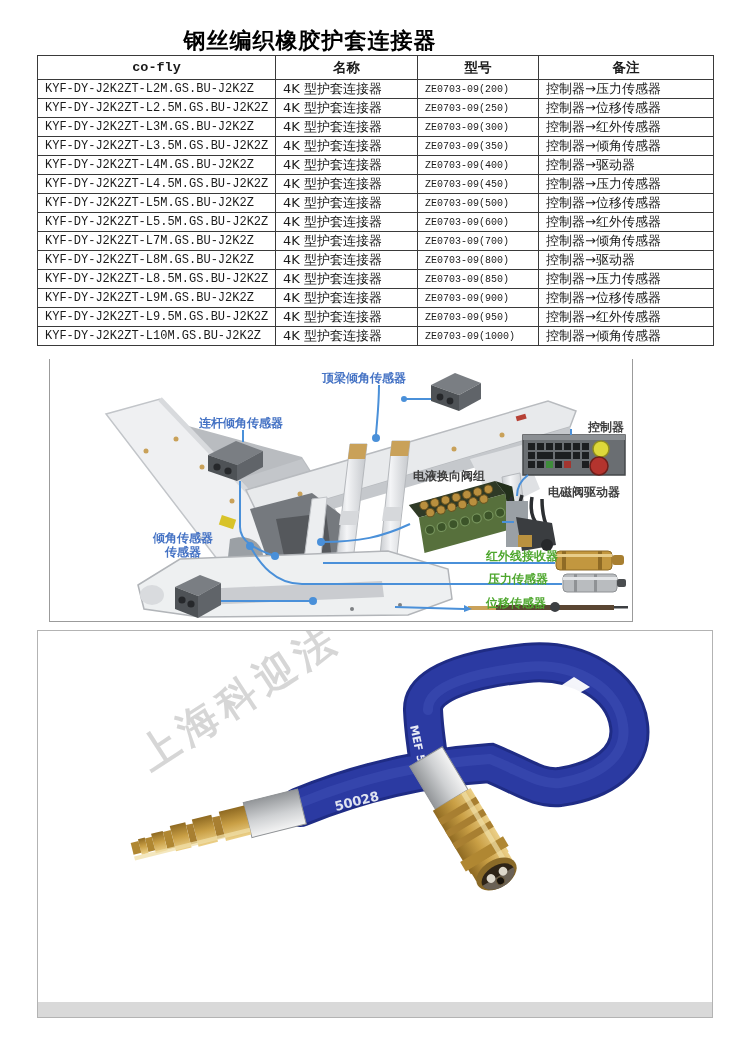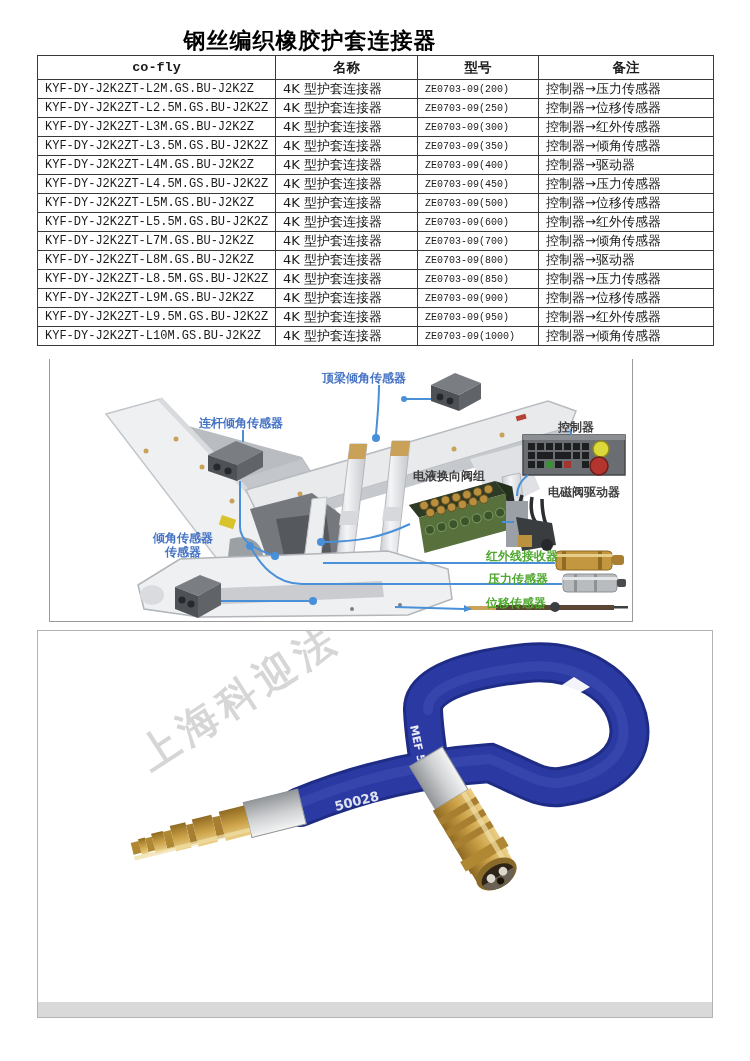--- a/index.html
+++ b/index.html
@@ -337,21 +337,21 @@
         <circle class="bdot" cx="263" cy="242" r="4"></circle>
         <circle class="bdot" cx="271" cy="183" r="4"></circle>
         <circle class="bdot" cx="200" cy="187" r="4"></circle>
       </g>
     </svg>
 
     <div class="dlabel lbl-blue" style="left:272px;top:12px;">顶梁倾角传感器</div>
     <div class="dlabel lbl-blue" style="left:149px;top:57px;">连杆倾角传感器</div>
     <div class="dlabel lbl-blue" style="left:100px;top:172px;width:66px;text-align:center;">倾角传感器
 传感器</div>
-    <div class="dlabel lbl-dark" style="left:508px;top:61px;">控制器</div>
+    <div class="dlabel lbl-dark" style="left:538px;top:61px;">控制器</div>
     <div class="dlabel lbl-dark" style="left:363px;top:110px;">电液换向阀组</div>
     <div class="dlabel lbl-dark" style="left:498px;top:126px;">电磁阀驱动器</div>
     <div class="dlabel lbl-green" style="left:436px;top:190px;">红外线接收器</div>
     <div class="dlabel lbl-green" style="left:438px;top:213px;">压力传感器</div>
     <div class="dlabel lbl-green" style="left:436px;top:237px;">位移传感器</div>
   </div>
 
   <div class="photo">
     <svg width="674" height="386" viewBox="0 0 674 386">
       <defs>

